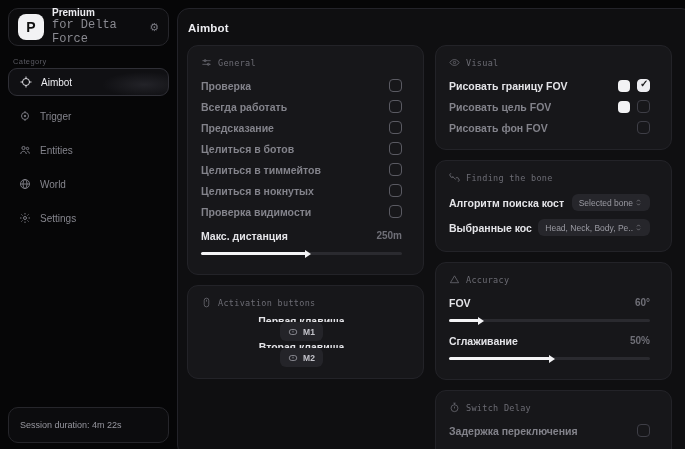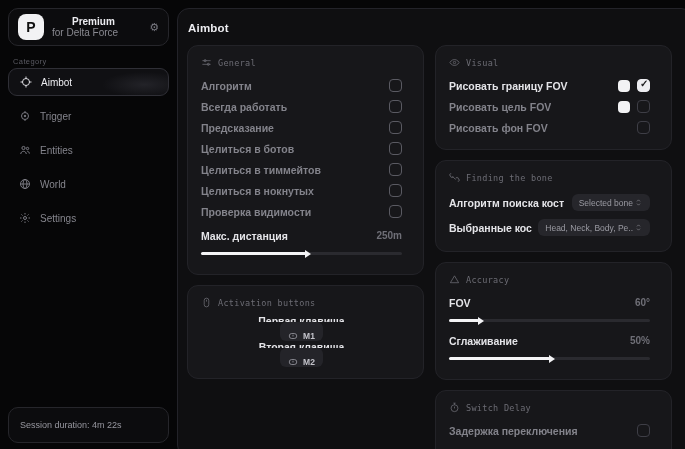--- a/index.html
+++ b/index.html
@@ -15,22 +15,22 @@
     position:absolute; left:8px; top:8px; width:161px; height:38px;
     border:1px solid #26262b; border-radius:10px; display:flex; align-items:center;
     padding:0 9px; gap:8px; background:#0c0c0e;
   }
   .logo {
     width:26px; height:26px; background:#f2f2f4; color:#111;
     border-radius:8px; display:flex; align-items:center; justify-content:center;
     font-weight:bold; font-size:14px; flex:0 0 auto;
   }
   .side-header .titles { flex:1 1 auto; line-height:1.15; }
-  .t-title { font-size:10px; font-weight:bold; color:#ececf0;margin-left:20px; }
-  .t-sub { font-size:10px; color:#8a8a91; }
+  .t-title { font-size:10px; font-weight:bold; color:#ececf0; }
+  .t-sub { font-size:12px; color:#8a8a91;font-family:Liberation Mono, monospace; }
   .hdr-gear { color:#7a7a82; font-size:11px; font-family:"DejaVu Sans", sans-serif; cursor:pointer; }
   .cat-label { position:absolute; left:13px; top:57px; font-size:7.5px; color:#5b5b63; letter-spacing:.4px; }
   .nav { position:absolute; left:8px; top:68px; width:161px; }
   .nav-item {
     height:28px; display:flex; align-items:center; gap:9px; padding:0 11px;
     border-radius:9px; margin-bottom:6px; color:#85858d; font-size:10px; cursor:pointer;
   }
   .nav-item .nv-ic { width:12px; height:12px; display:flex; }
   .nav-item svg { width:12px; height:12px; stroke:currentColor; fill:none; stroke-width:1.8; }
   .nav-item.active {
@@ -88,21 +88,21 @@
   .dropdown {
     display:flex; align-items:center; gap:1px; background:#26262b; border-radius:6px;
     height:17px; padding:0 7px; font-size:8.5px; color:#9a9aa2; cursor:pointer;
     flex:0 0 auto; max-width:128px;
   }
   .dropdown .dd-txt { white-space:nowrap; overflow:hidden; }
   .dropdown svg { width:9px; height:9px; stroke:#8c8c94; fill:none; stroke-width:1.8; flex:0 0 auto; }
   .row.dd-row { height:25px; }
   
   .keybadge {
-    display:flex; align-items:flex-end; gap:5px; background:#242429; border-radius:6px;
+    display:flex; align-items:center; gap:5px; background:#242429; border-radius:6px;
     height:30px; padding:0 8px; font-size:8.5px; color:#c3c3ca; font-weight:bold; cursor:pointer;
   }
   .keybadge svg { width:10px; height:10px; stroke:#aaaab2; fill:none; stroke-width:1.7; }
   .row.key-row { height:26px;flex-direction:column; }
 </style>
 </head>
 <body>
 
 <div class="screen">
 
@@ -189,21 +189,21 @@
         <div class="sec-head">
           <svg viewBox="0 0 24 24">
               <line x1="3" y1="8" x2="21" y2="8"></line>
               <circle cx="9" cy="8" r="2.3"></circle>
               <line x1="3" y1="16" x2="21" y2="16"></line>
               <circle cx="16" cy="16" r="2.3"></circle>
             </svg>
           <span>General</span>
         </div>
         <div class="row">
-          <span class="lbl">Алгоритм</span>
+          <span class="lbl">Проверка</span>
           <span class="cbx"></span>
         </div>
         <div class="row">
           <span class="lbl">Всегда работать</span>
           <span class="cbx"></span>
         </div>
         <div class="row">
           <span class="lbl">Предсказание</span>
           <span class="cbx"></span>
         </div>

